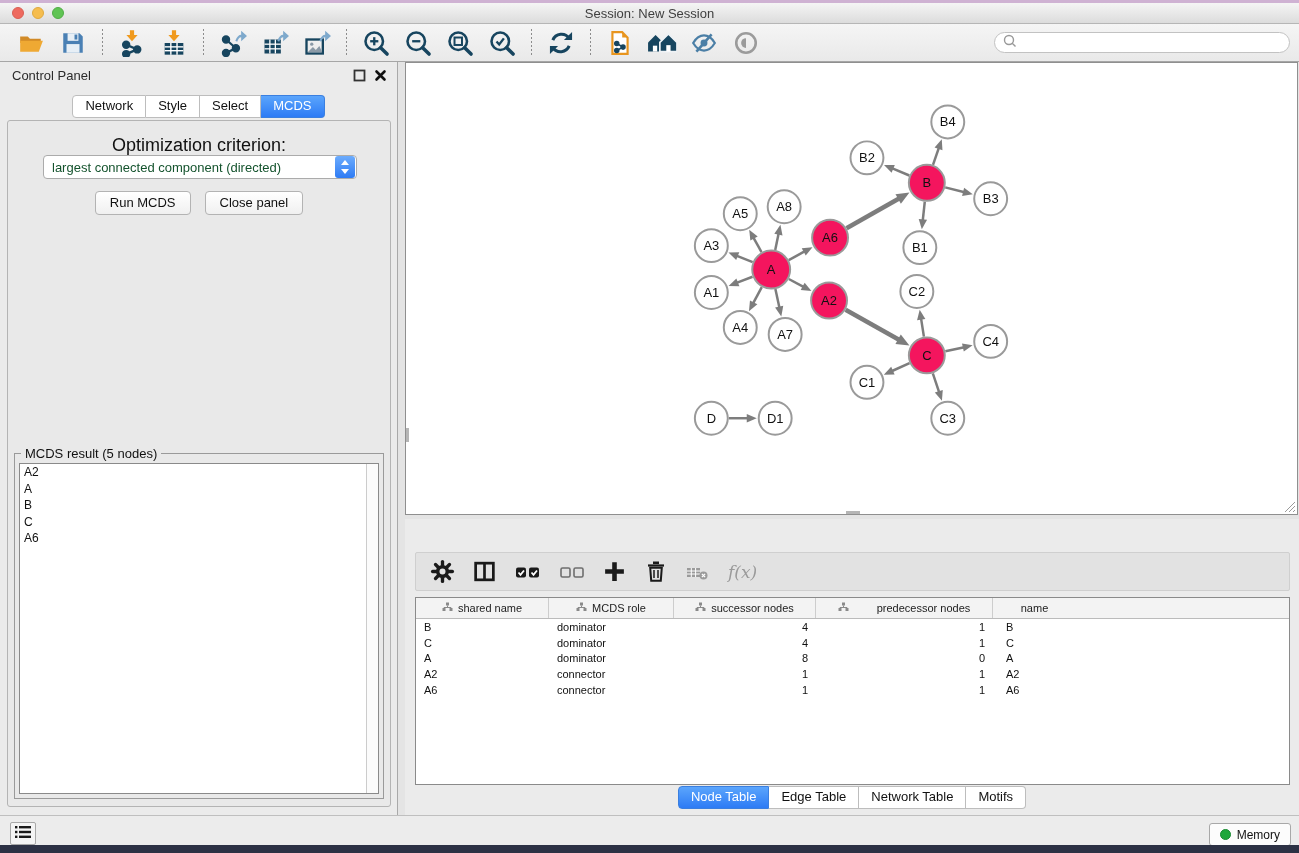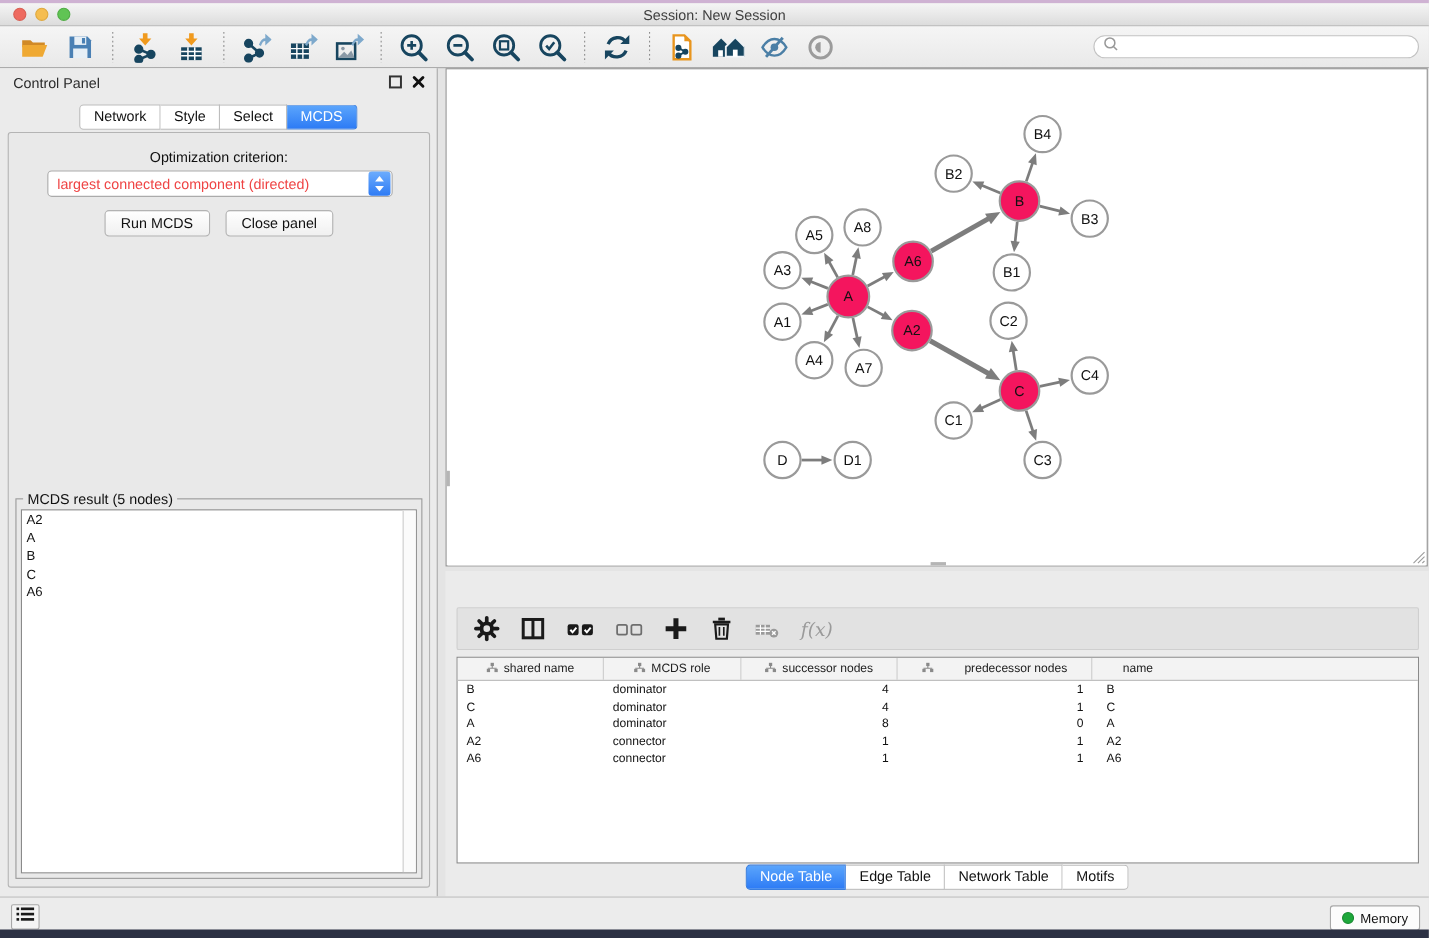--- a/index.html
+++ b/index.html
@@ -38,24 +38,24 @@
   .seg { display:inline-flex; }
   .seg-tab { font-size:13px; color:#111; background:#fff; border:1px solid #bdbdbd; border-left-width:0;
     padding:3px 12px 4px 12px; line-height:14px; }
   .seg-tab:first-child { border-left-width:1px; border-radius:4px 0 0 4px; }
   .seg-tab:last-child { border-radius:0 4px 4px 0; }
   .seg-tab.active { background:linear-gradient(#5ba5fc,#2d7bf5); border-color:#3a7fe0; color:#fff; }
   .cp-tabs { position:absolute; left:0; top:33px; width:100%; display:flex; justify-content:center; }
 
   .cp-content { position:absolute; left:7px; top:58px; width:384px; height:687px;
     border:1px solid #b4b4b4; border-radius:3px; background:#e9e9e9; }
-  .opt-label { position:absolute; left:0; top:14px; width:100%; text-align:center; font-size:13px; color:#111; }
+  .opt-label { position:absolute; left:0; top:14px; width:100%; text-align:center; font-size:18px; color:#111; }
   .dropdown { position:absolute; left:35px; top:34px; width:314px; height:24px; background:#fff;
     border:1px solid #ababab; border-radius:4px; display:flex; align-items:center; }
-  .dropdown-text { font-size:13px; color:#ef4444; padding-left:8px; flex:1; white-space:nowrap; overflow:hidden; }
+  .dropdown-text { font-size:13px; color:#14532d; padding-left:8px; flex:1; white-space:nowrap; overflow:hidden; }
   .dropdown-stepper { width:20px; height:22px; border-radius:3px; margin-right:1px;
     background:linear-gradient(#6cacfd,#2e7bf4); display:flex; flex-direction:column; align-items:center; justify-content:center; gap:2px; }
   .cp-buttons { position:absolute; left:0; top:70px; width:100%; display:flex; justify-content:center; gap:14px; }
   .push-btn { font-size:13px; color:#111; background:linear-gradient(#ffffff,#f0f0f0);
     border:1px solid #b3b3b3; border-radius:4px; padding:3px 14px 4px 14px; }
 
   .mcds-fieldset { position:absolute; left:6px; top:332px; width:370px; height:346px;
     border:1px solid #9a9a9a; }
   .mcds-legend { position:absolute; left:6px; top:-8px; background:#e9e9e9; padding:0 4px; font-size:13px; color:#111; }
   .mcds-list { position:absolute; left:4px; top:9px; right:4px; bottom:4px; background:#fff; border:1px solid #8a8a8a; overflow:hidden; }

